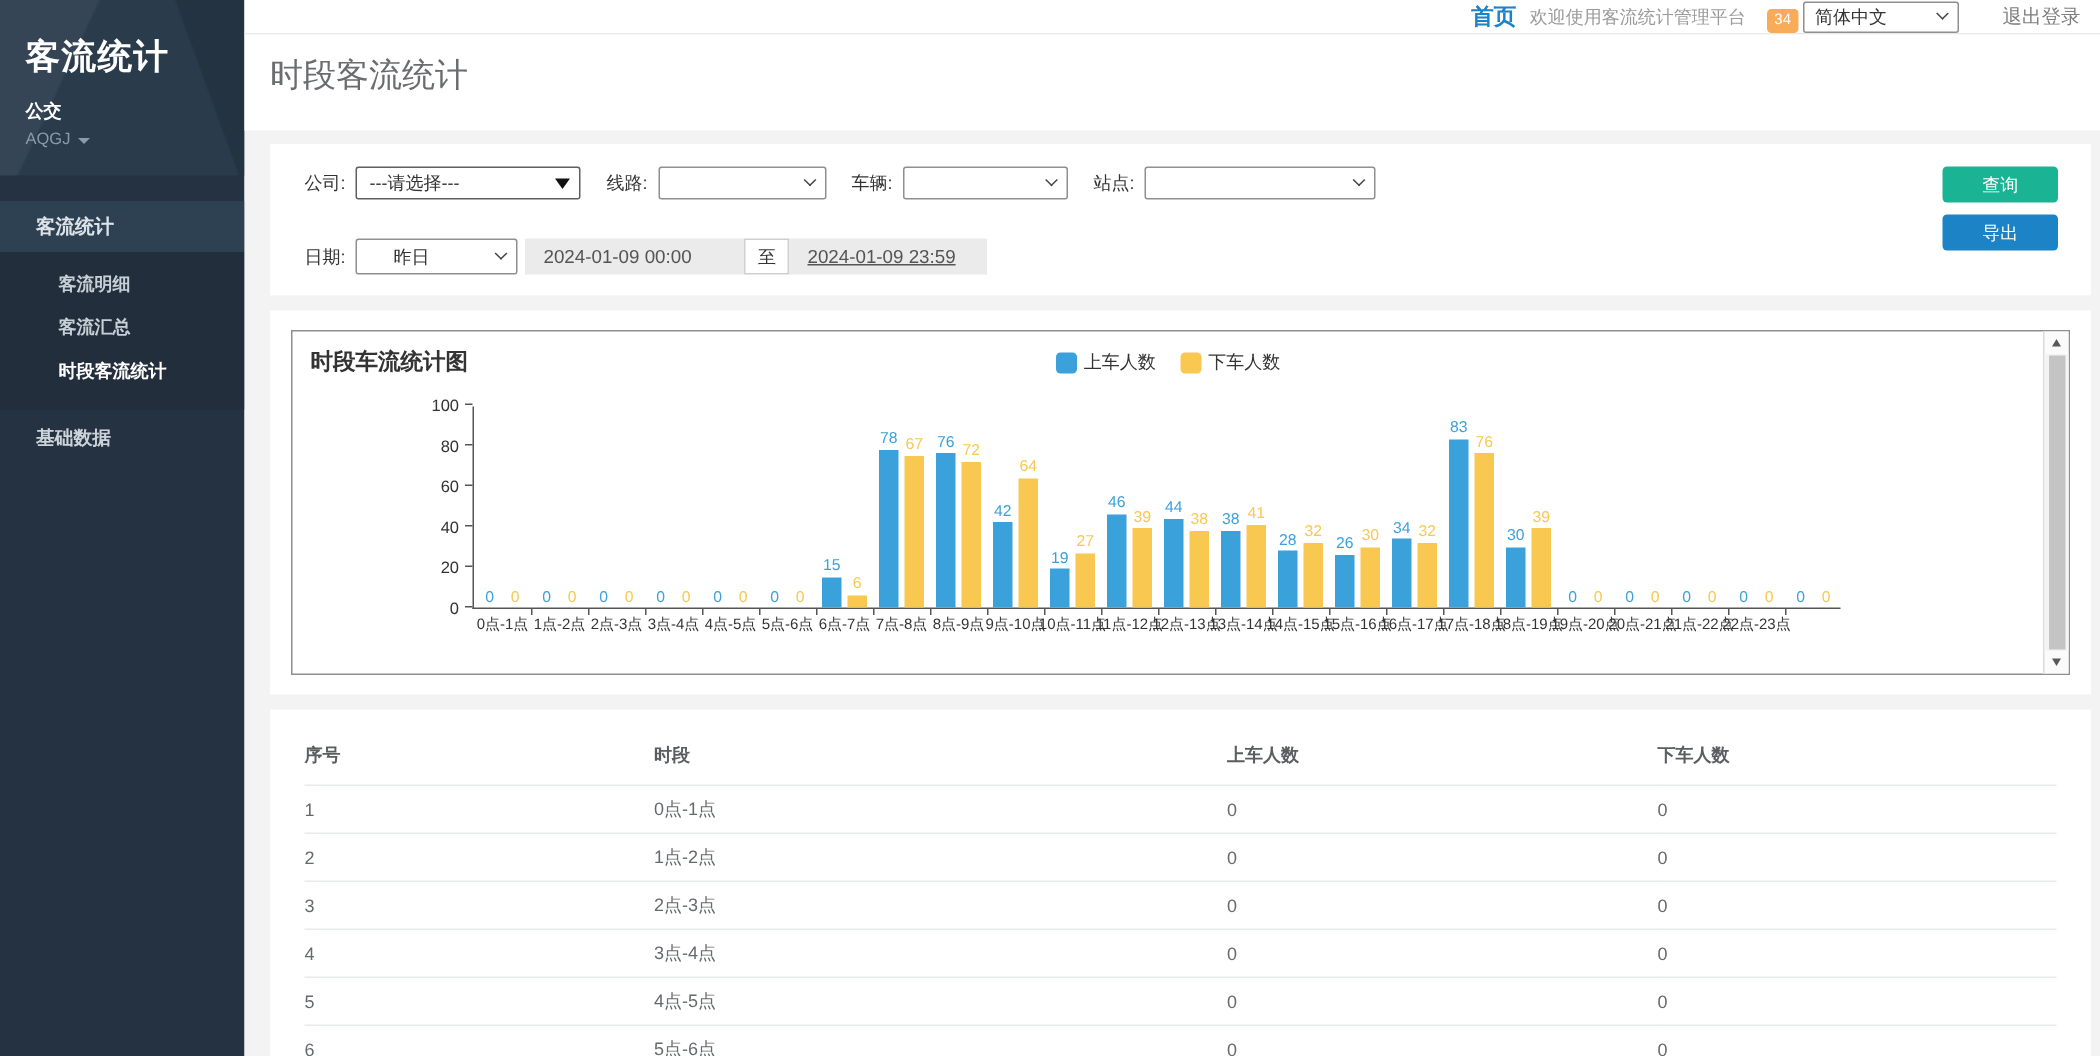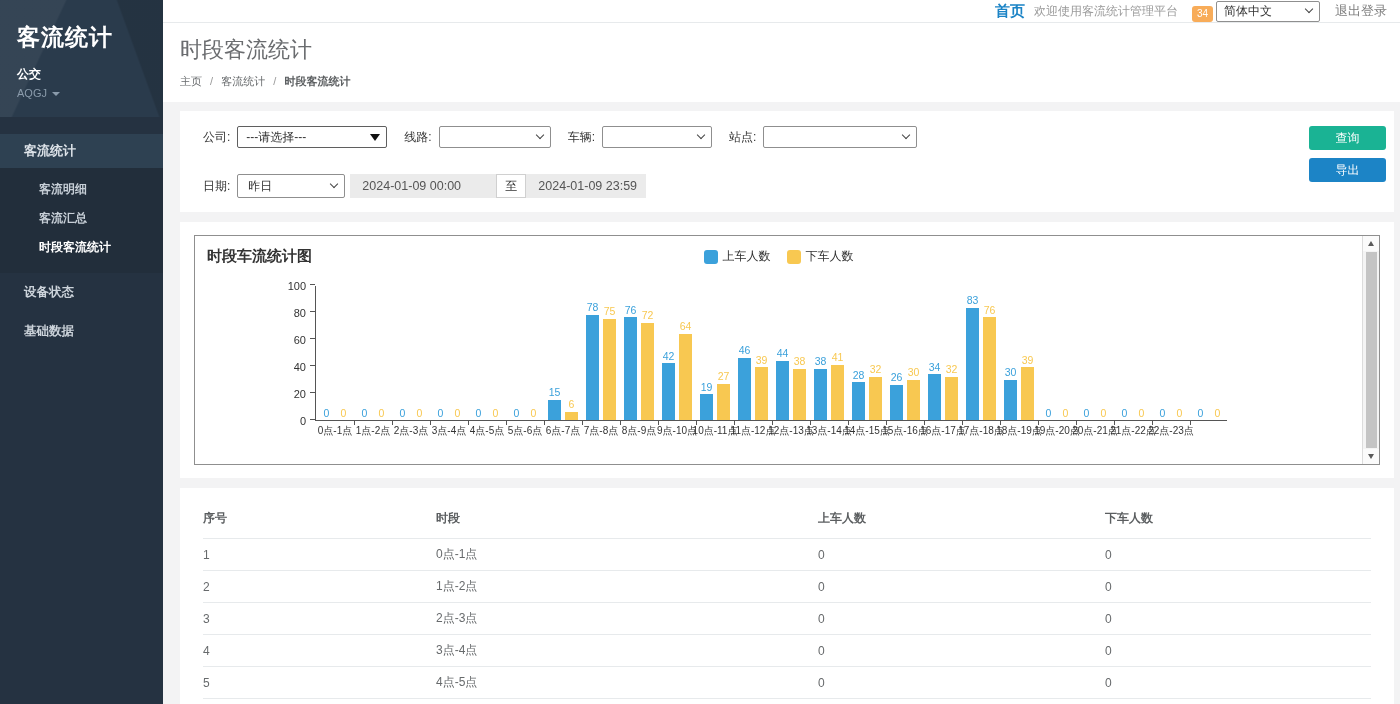--- a/index.html
+++ b/index.html
@@ -29,21 +29,21 @@
   .topbar { height:41px; background:#fff; border-bottom:1px solid #e7eaec;
     display:flex; align-items:center; justify-content:flex-end; padding-right:13px; }
   .home-link { color:#1c84c6; font-size:15px; font-weight:600; margin-right:9px; cursor:pointer; }
   .welcome { color:#9a9a9a; font-size:12px; margin-right:14px; }
   .badge { background:#f8ac59; color:#fff; font-size:10px; border-radius:3px; padding:2px 5px 3px;
     align-self:flex-start; margin-top:6px; margin-right:3px; }
   .selectbox { position:relative; background:#fff; border:1px solid #8f8f8f; border-radius:2px;
     font-size:12px; color:#333; cursor:pointer; }
   .chev { position:absolute; right:7px; top:50%; width:6px; height:6px; margin-top:-5px;
     border-right:1.6px solid #444; border-bottom:1.6px solid #444; transform:rotate(45deg); }
-  .lang-select { width:104px; height:21px; line-height:19px; padding:0 20px 0 7px; margin-right:15px; }
+  .lang-select { width:104px; height:21px; line-height:19px; padding:0 20px 0 7px; margin-right:29px; }
   .logout { color:#7d7d7d; font-size:13px; cursor:pointer; }
 
   .page-head { background:#fff; padding:12px 0 13px 17px; }
   .page-title { font-size:22px; font-weight:400; color:#6a6c6f; margin-bottom:9px; }
   .breadcrumb { font-size:11px; color:#676a6c; }
   .crumb { cursor:pointer; }
   .crumb-sep { color:#9a9a9a; margin:0 5px; }
   .crumb-active { font-weight:bold; color:#5b5e60; }
 
   .content { padding:9px 6px 0 17px; }
@@ -53,28 +53,28 @@
   .filter-panel { position:relative; padding:15px 100px 14px 23px; margin-bottom:10px; }
   .f-row { display:flex; align-items:center; }
   .f-row + .f-row { margin-top:26px; }
   .f-group { display:flex; align-items:center; margin-right:17px; }
   .f-label { font-size:12px; color:#333; margin-right:7px; white-space:nowrap; }
   .fsel { height:22px; line-height:20px; padding:0 22px 0 8px; }
   .company-select { width:150px; border-color:#5f5f5f; }
   .tri-black { position:absolute; right:6px; top:7px; width:0; height:0;
     border-left:5px solid transparent; border-right:5px solid transparent; border-top:7px solid #111; }
   .w-line{width:112px;} .w-veh{width:110px;} .w-sta{width:154px;}
-  .preset-select { width:108px; height:24px; line-height:22px; padding:0 22px 0 10px; margin-right:5px; }
+  .preset-select { width:108px; height:24px; line-height:22px; padding:0 22px 0 24px; margin-right:5px; }
   .date-group { display:flex; align-items:stretch; }
   .date-box { background:#ebebeb; color:#555; font-size:12.5px; height:24px; line-height:24px;
     padding-left:12px; cursor:pointer; }
-  .date-start { width:146px; } .date-end { width:120px; }
+  .date-start { width:146px; } .date-end { width:132px;text-decoration:underline; }
   .date-sep { width:30px; height:24px; line-height:22px; text-align:center; background:#fff;
     border:1px solid #d0d0d0; color:#333; font-size:12px; }
-  .btn { position:absolute; right:8px; width:77px; height:24px; border:none; border-radius:3px;
+  .btn { position:absolute; right:22px; width:77px; height:24px; border:none; border-radius:3px;
     color:#fff; font-size:12px; cursor:pointer; font-family:inherit; }
   .btn-query { top:15px; background:#1ab394; }
   .btn-export { top:47px; background:#1c84c6; }
 
   
   .chart-panel { padding:13px 14px; margin-bottom:10px; }
   .chart-box { border:1px solid #8f8f8f; height:230px; display:flex; }
   .chart-main { flex:1; position:relative; overflow:hidden; }
   .chart-title { position:absolute; left:12px; top:11px; font-size:15px; font-weight:bold; color:#333; }
   .legend { position:absolute; top:12px; left:50%; transform:translateX(-50%);
@@ -125,46 +125,38 @@
         <span>AQGJ</span>
         <span class="caret-down"></span>
       </div>
     </div>
     <div class="nav-parent">客流统计</div>
     <div class="submenu">
         <div class="sub-item">客流明细</div>
         <div class="sub-item">客流汇总</div>
         <div class="sub-item active">时段客流统计</div>
       </div>
-    <div class="nav-item">设备状态</div>
     <div class="nav-item">基础数据</div>
   </aside>
 
   <div class="main">
 
     <div class="topbar">
       <span class="home-link">首页</span>
       <span class="welcome">欢迎使用客流统计管理平台</span>
       <span class="badge">34</span>
       <div class="selectbox lang-select">
         <span>简体中文</span>
         <span class="chev"></span>
       </div>
       <span class="logout">退出登录</span>
     </div>
 
     <div class="page-head">
       <div class="page-title">时段客流统计</div>
-      <div class="breadcrumb">
-        <span class="crumb">主页</span>
-        <span class="crumb-sep">/</span>
-        <span class="crumb">客流统计</span>
-        <span class="crumb-sep">/</span>
-        <span class="crumb-active">时段客流统计</span>
-      </div>
     </div>
 
     <div class="content">
 
       <div class="panel filter-panel">
         <div class="f-row">
           <div class="f-group">
             <span class="f-label">公司:</span>
             <div class="selectbox fsel company-select">
               <span>---请选择---</span>
@@ -302,21 +294,21 @@
                         <div class="bar" style="height: 8.1px; background: rgb(248, 200, 81);"></div>
                       </div>
                       <div class="xlab">6点-7点</div>
                     </div>
                     <div class="group">
                       <div class="bcol">
                         <div class="bval" style="color: rgb(59, 161, 219);">78</div>
                         <div class="bar" style="height: 105.3px; background: rgb(59, 161, 219);"></div>
                       </div>
                       <div class="bcol">
-                        <div class="bval" style="color: rgb(248, 200, 81);">75</div>
+                        <div class="bval" style="color: rgb(248, 200, 81);">67</div>
                         <div class="bar" style="height: 101.25px; background: rgb(248, 200, 81);"></div>
                       </div>
                       <div class="xlab">7点-8点</div>
                     </div>
                     <div class="group">
                       <div class="bcol">
                         <div class="bval" style="color: rgb(59, 161, 219);">76</div>
                         <div class="bar" style="height: 102.6px; background: rgb(59, 161, 219);"></div>
                       </div>
                       <div class="bcol">

